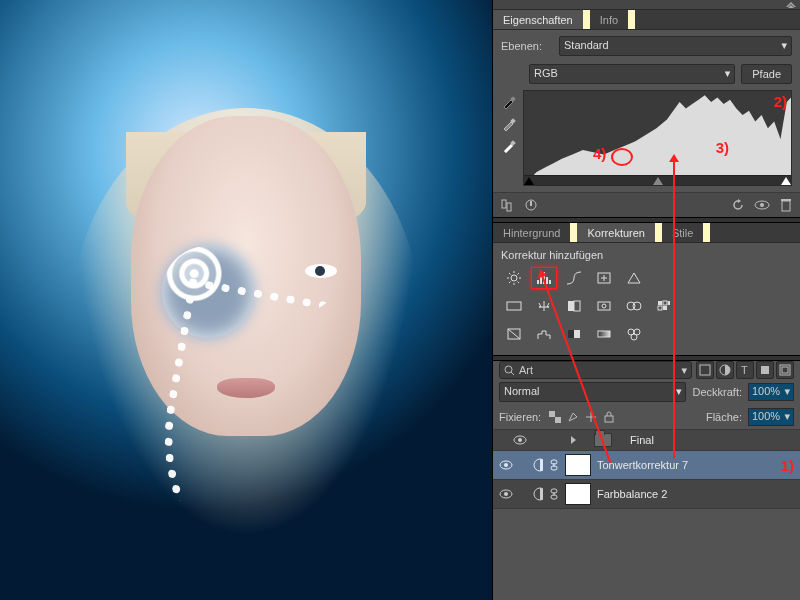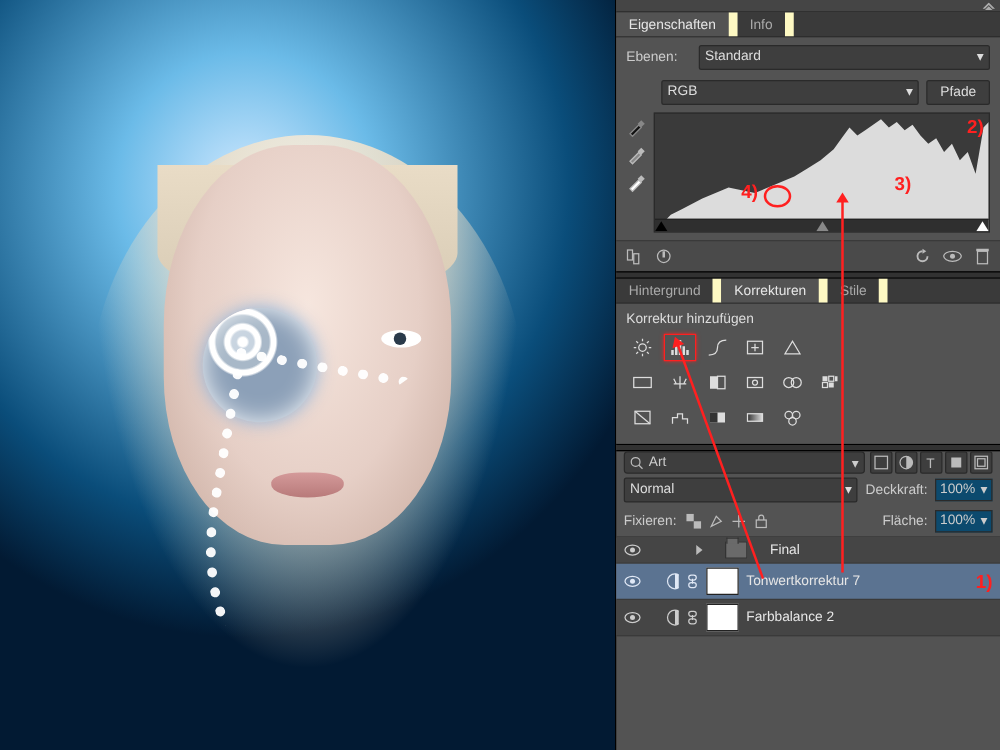--- a/index.html
+++ b/index.html
@@ -54,21 +54,21 @@
   .lock-icons { display:flex; gap:2px; }
   .lock-ico { width:16px; height:16px; display:inline-flex; align-items:center; justify-content:center; cursor:pointer; }
   .layers-list { background:#454545; }
   .layer-row { display:flex; align-items:center; gap:6px; padding:3px 6px; border-bottom:1px solid #3a3a3a; position:relative; }
   .layer-row.sel { background:#5b7391; }
   .vis { width:14px; height:14px; display:inline-flex; align-items:center; justify-content:center; cursor:pointer; }
   .thumb { width:26px; height:22px; background:#ddd; border:1px solid #222; display:inline-block; }
   .thumb.mask { background:#fff; }
   .link-ico { width:10px; height:14px; display:inline-flex; align-items:center; justify-content:center; }
   .layer-name { color:#e6e6e6; }
-  .folder-row { display:flex; align-items:center; gap:18px; padding:3px 6px; border-bottom:1px solid #3a3a3a; }
+  .folder-row { display:flex; align-items:center; gap:18px; padding:3px 20px; border-bottom:1px solid #3a3a3a; }
   .expand-arrow { width:0; height:0; border-top:4px solid transparent; border-bottom:4px solid transparent; border-left:5px solid #bbb; }
   .folder-glyph { width:18px; height:14px; background:#6a6a6a; border:1px solid #333; position:relative; }
   .folder-glyph::before { content:""; position:absolute; left:0; top:-4px; width:8px; height:4px; background:#6a6a6a; border:1px solid #333; border-bottom:none; }
   .red-circle { position:absolute; width:22px; height:18px; border:2px solid #ff2020; border-radius:50%; pointer-events:none; z-index:60; }
   .red-arrow { position:absolute; background:#ff2020; width:2px; pointer-events:none; z-index:55; }
   .red-arrow::before { content:""; position:absolute; top:-6px; left:-4px; width:0; height:0; border-left:5px solid transparent; border-right:5px solid transparent; border-bottom:8px solid #ff2020; }
   svg { display:block; }
 </style>
 </head>
 <body>

